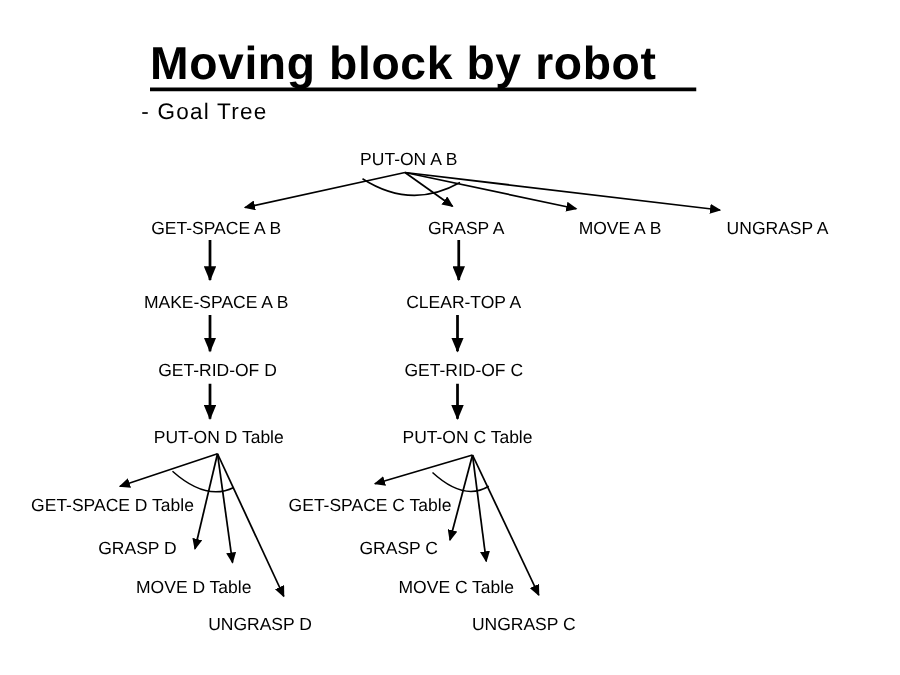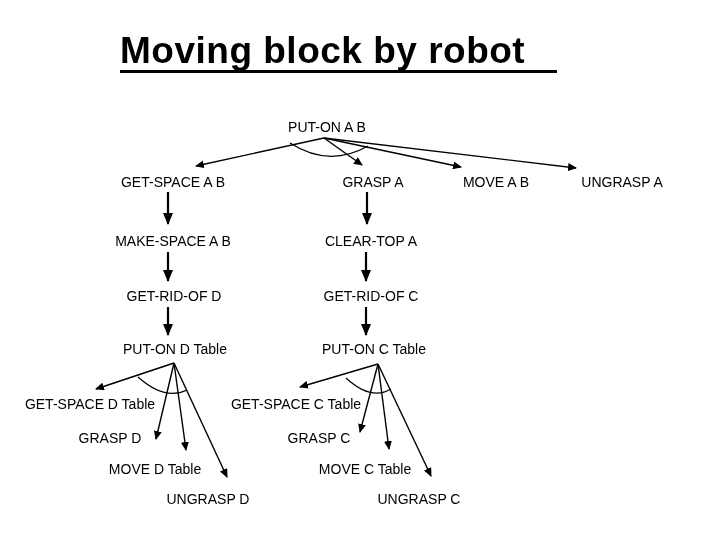--- a/index.html
+++ b/index.html
@@ -70,20 +70,21 @@
     fill: none;
   }
 </style>
 </head>
 <body>
 
 <div class="slide">
 
   <div class="title">Moving block by robot</div>
   <div class="title-underline"></div>
+  <div class="subtitle">- Goal Tree</div>
 
   <svg class="tree" width="720" height="540" viewBox="0 0 720 540">
     <defs>
       <marker id="ah-big" markerUnits="userSpaceOnUse" markerWidth="12" markerHeight="10" viewBox="0 0 12 10" refX="11" refY="5" orient="auto">
         <path d="M0,0 L12,5 L0,10 Z" fill="#000000"></path>
       </marker>
       <marker id="ah-small" markerUnits="userSpaceOnUse" markerWidth="9" markerHeight="8" viewBox="0 0 9 8" refX="8" refY="4" orient="auto">
         <path d="M0,0 L9,4 L0,8 Z" fill="#000000"></path>
       </marker>
     </defs>

